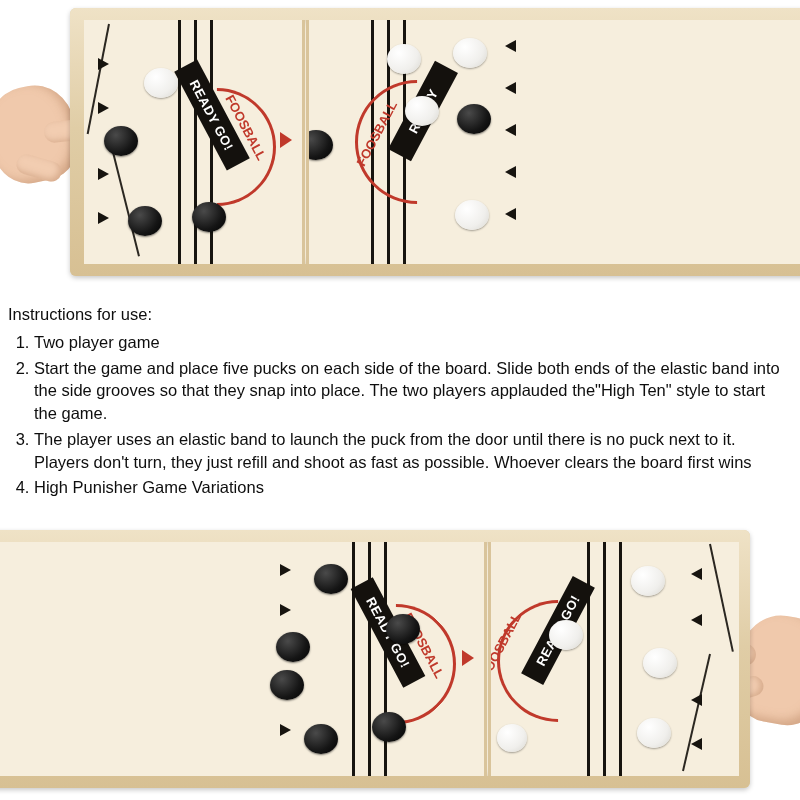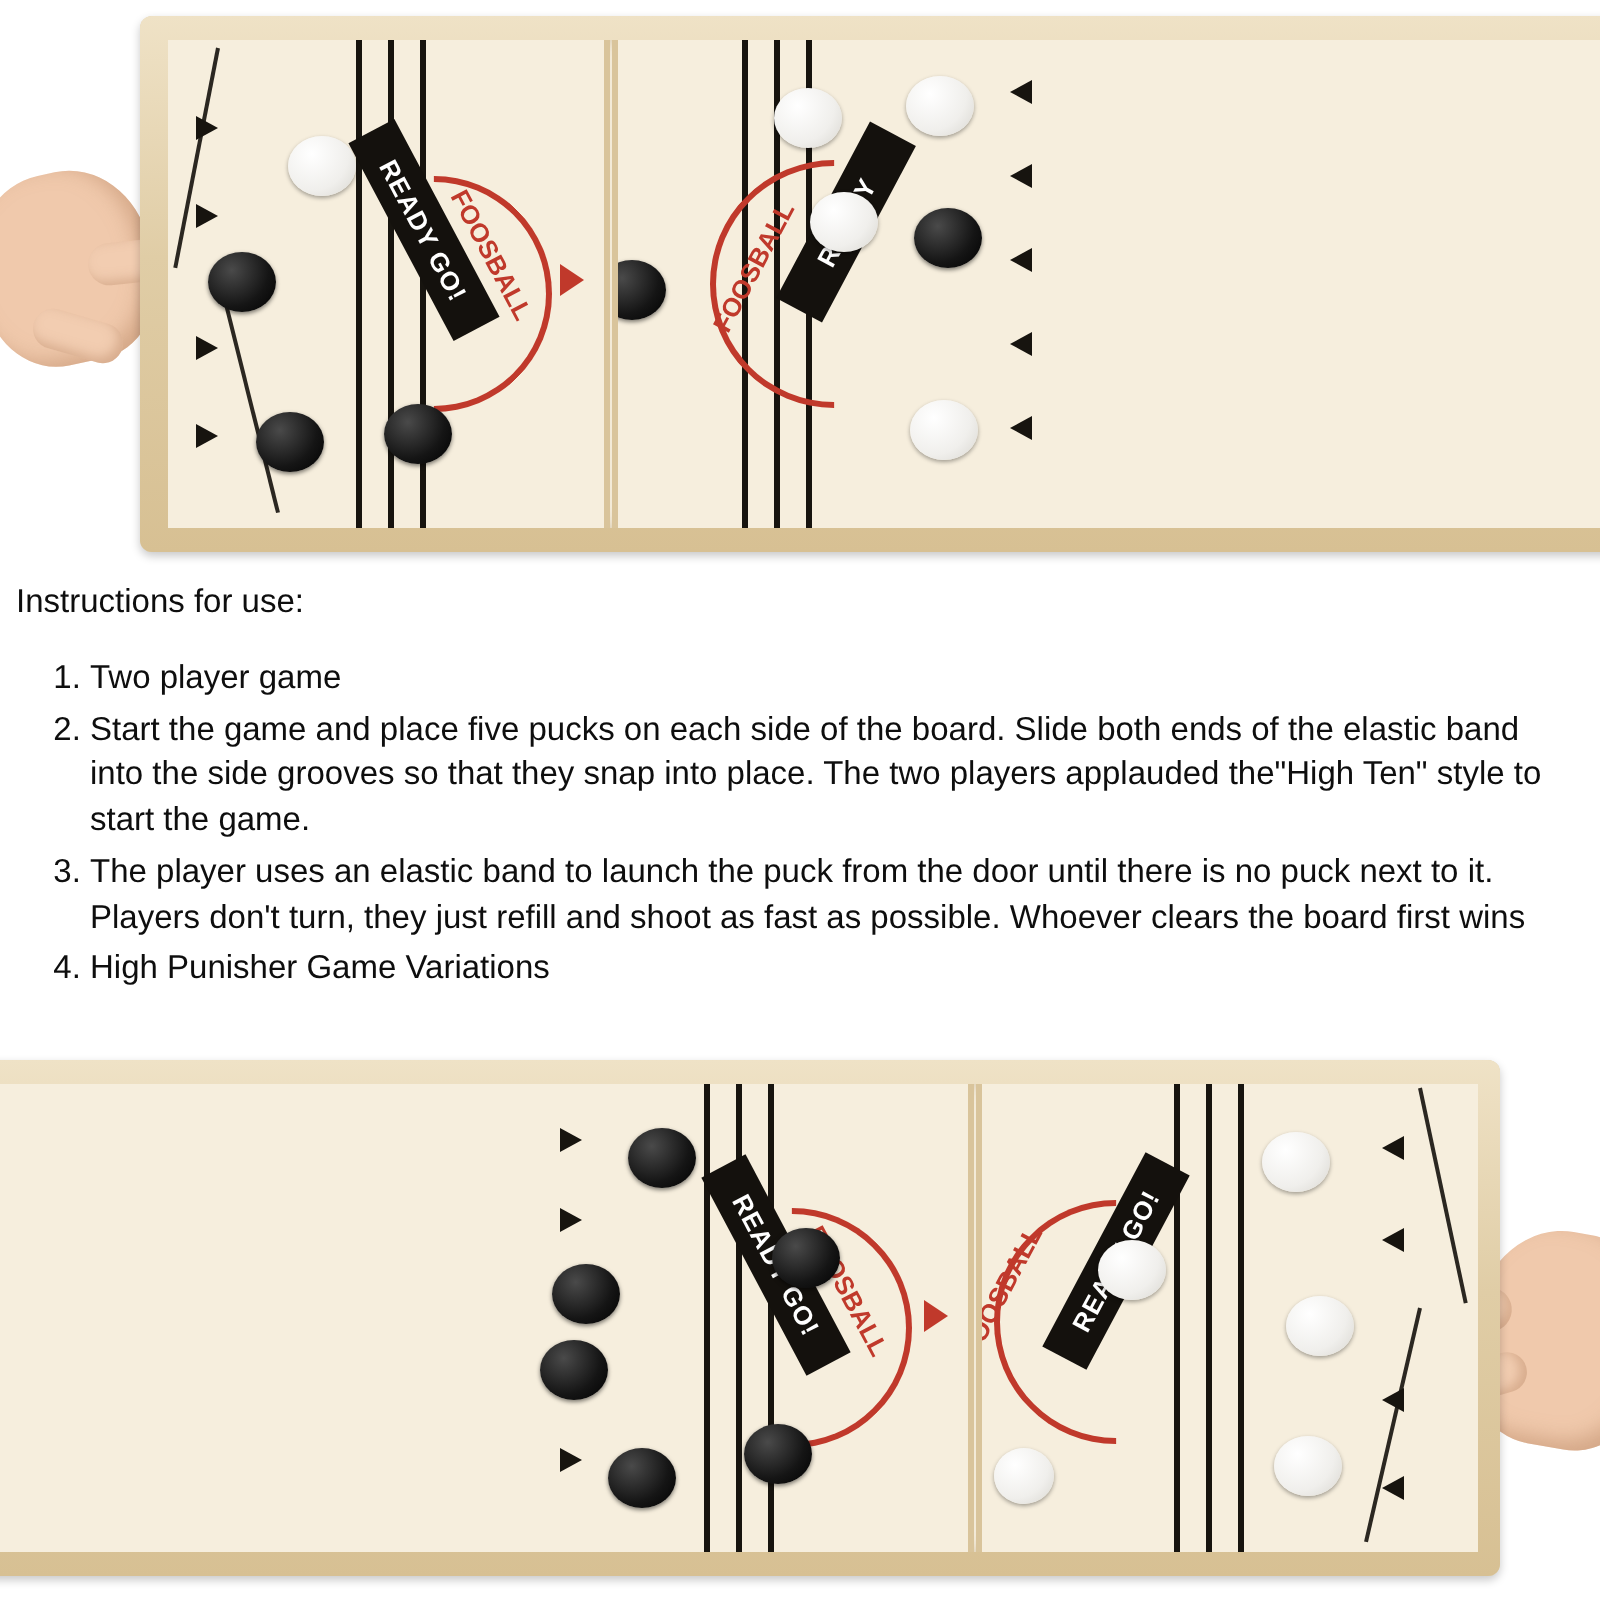--- a/index.html
+++ b/index.html
@@ -152,23 +152,24 @@
     left: 8px;
     top: 290px;
     width: 786px;
     color: #0e0e0e;
     font-size: 16.5px;
     line-height: 1.38;
   }
   .instructions .title {
     font-size: 16.5px;
     margin-bottom: 5px;
+    margin-top: 13px;
   }
   .instructions ol {
-    margin: 15px;
+    margin: 4px;
     padding-left: 22px;
     list-style: decimal;
   }
   .instructions li {
     margin-bottom: 3px;
   }
 </style>
 </head>
 <body>
 

